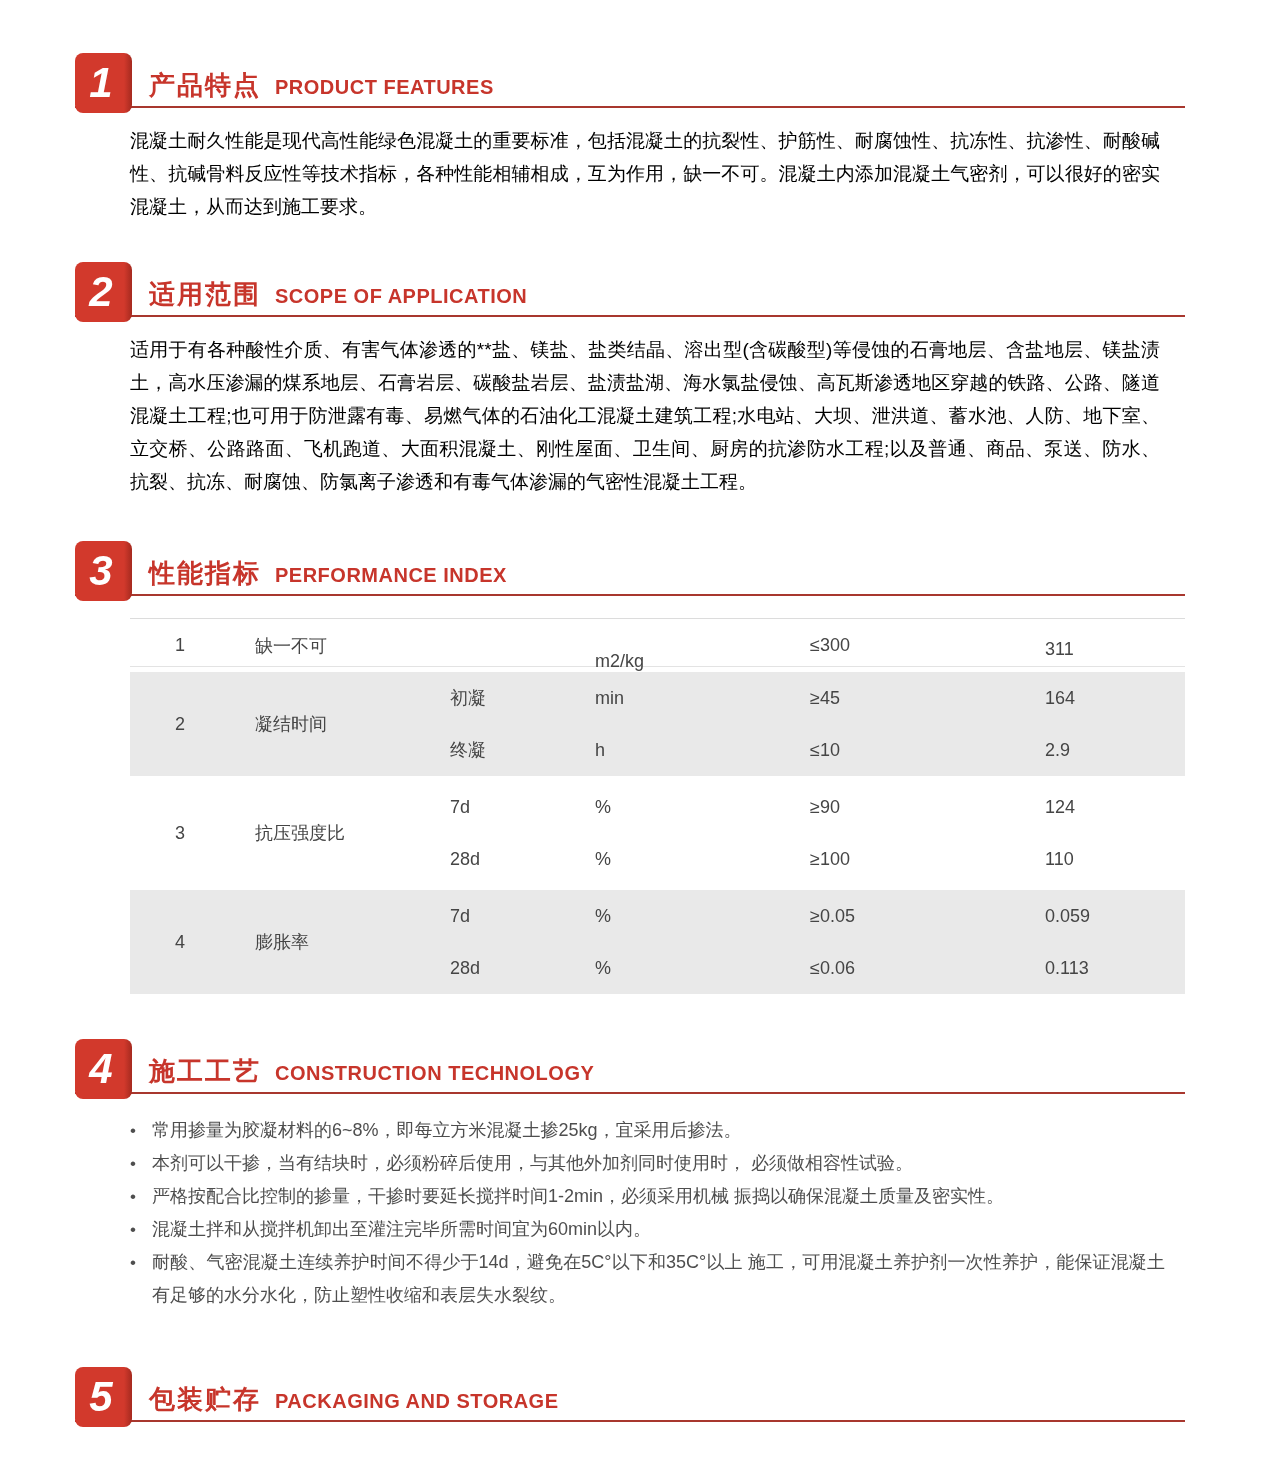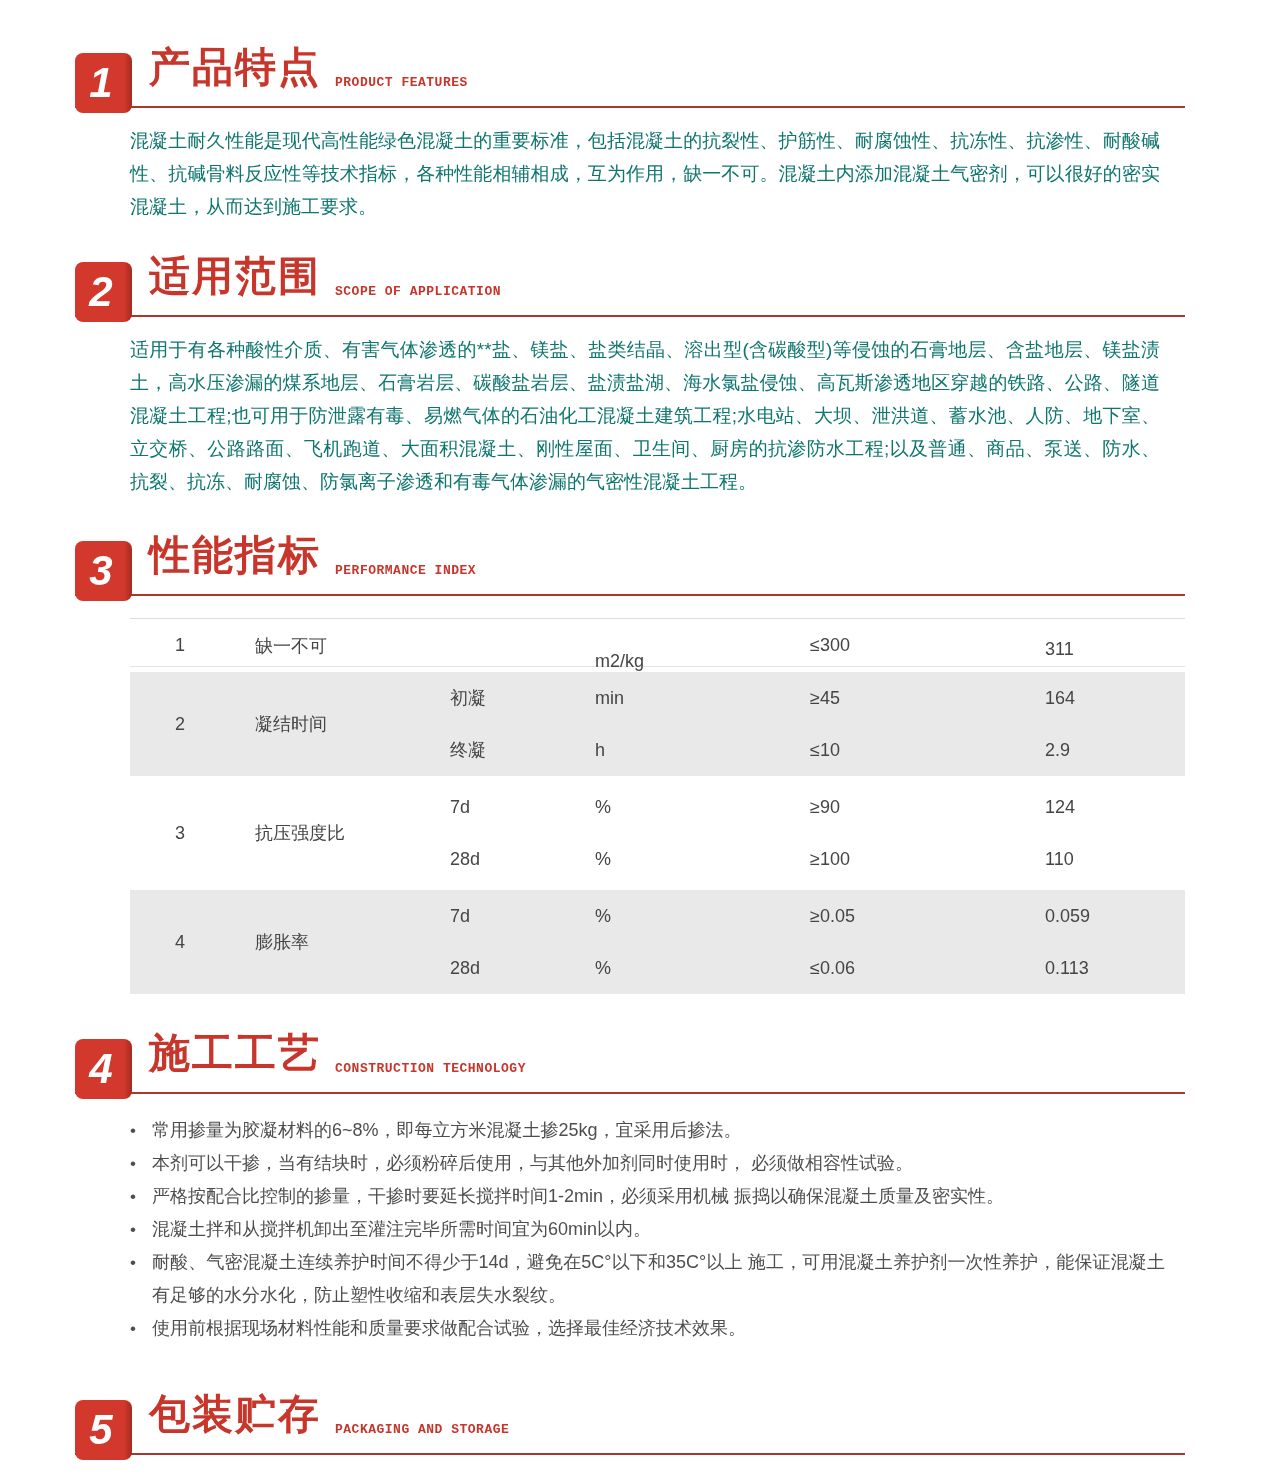--- a/index.html
+++ b/index.html
@@ -25,32 +25,32 @@
     width:57px; height:60px;
     background:linear-gradient(to right,#d2392c 86%,#a52a1f 100%);
     border-radius:8px;
     display:flex; align-items:center; justify-content:center;
   }
   .badge span {
     color:#ffffff; font-size:42px; font-weight:bold; font-style:italic;
     line-height:1; padding-right:5px;
   }
   .title-zh {
-    color:#c7352b; font-weight:bold; font-size:41px; letter-spacing:2px;
-    line-height:1; padding-bottom:18px;
+    color:#c7352b; font-weight:bold; font-size:26px; letter-spacing:2px;
+    line-height:1; padding-bottom:8px;
   }
   .title-en {
-    color:#c7352b; font-weight:bold; font-size:13px; letter-spacing:0.5px;
-    line-height:1; margin-left:14px; padding-bottom:17px;font-family:Liberation Mono, monospace;
+    color:#c7352b; font-weight:bold; font-size:20px; letter-spacing:0.5px;
+    line-height:1; margin-left:14px; padding-bottom:9px;
   }
 
   
   .para {
     margin:16px 25px 0 55px;
-    font-size:19px; line-height:33px; text-align:justify; color:#0f766e;
+    font-size:19px; line-height:33px; text-align:justify; color:#000000;
   }
 
   
   .ptable { margin:22px 0 0 55px; width:1055px; border-top:1px solid #dcdcdc; font-size:18px; color:#454545; }
   .grid6 { display:grid; grid-template-columns:100px 220px 145px 215px 235px 1fr; }
   .thead { background:#e9e9e9; height:46px; align-items:center; border-bottom:1px solid #cfcfcf; }
   .c-no { grid-column:1; text-align:center; align-self:center; }
   .c-item { grid-column:2; padding-left:25px; align-self:center; }
   .thead .c-item { grid-column:2 / 4; }
   .c-unit-h { grid-column:4; align-self:center; }
@@ -208,24 +208,20 @@
         <span class="btext">严格按配合比控制的掺量，干掺时要延长搅拌时间1-2min，必须采用机械 振捣以确保混凝土质量及密实性。</span>
       </div>
       <div class="bullet">
         <span class="dot"></span>
         <span class="btext">混凝土拌和从搅拌机卸出至灌注完毕所需时间宜为60min以内。</span>
       </div>
       <div class="bullet">
         <span class="dot"></span>
         <span class="btext">耐酸、气密混凝土连续养护时间不得少于14d，避免在5C°以下和35C°以上 施工，可用混凝土养护剂一次性养护，能保证混凝土有足够的水分水化，防止塑性收缩和表层失水裂纹。</span>
       </div>
-      <div class="bullet">
-        <span class="dot"></span>
-        <span class="btext">使用前根据现场材料性能和质量要求做配合试验，选择最佳经济技术效果。</span>
-      </div>
     </div>
   </div>
 
   <div class="section s5">
     <div class="sec-header">
       <div class="badge">
         <span>5</span>
       </div>
       <div class="title-zh">包装贮存</div>
       <div class="title-en">PACKAGING AND STORAGE</div>

